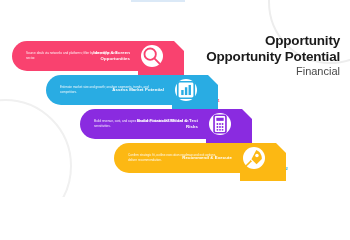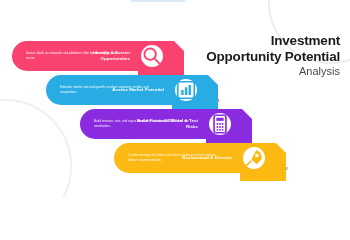--- a/index.html
+++ b/index.html
@@ -105,23 +105,23 @@
 </head>
 <body>
 
 <div id="stage">
 
   <div class="arc" id="arc-tr"></div>
   <div class="arc" id="arc-bl"></div>
   <div id="top-line"></div>
 
   <div id="title-block">
-    <span class="t1">Investment</span>
+    <span class="t1">Opportunity</span>
     <span class="t2">Opportunity Potential</span>
-    <span class="t3">Analysis</span>
+    <span class="t3">Financial</span>
   </div>
 
   <div class="step" id="step-1">
     <div class="bar"></div>
     <div class="desc">Source deals via networks and platforms; filter by size, region, and sector.</div>
     <div class="heading">Identify &amp; Screen Opportunities</div>
     <div class="tag">
       <svg viewBox="0 0 46 46" xmlns="http://www.w3.org/2000/svg">
         <path d="M0 8 H36 L46 18 V46 H0 Z" fill="#f9426f"></path>
       </svg>

